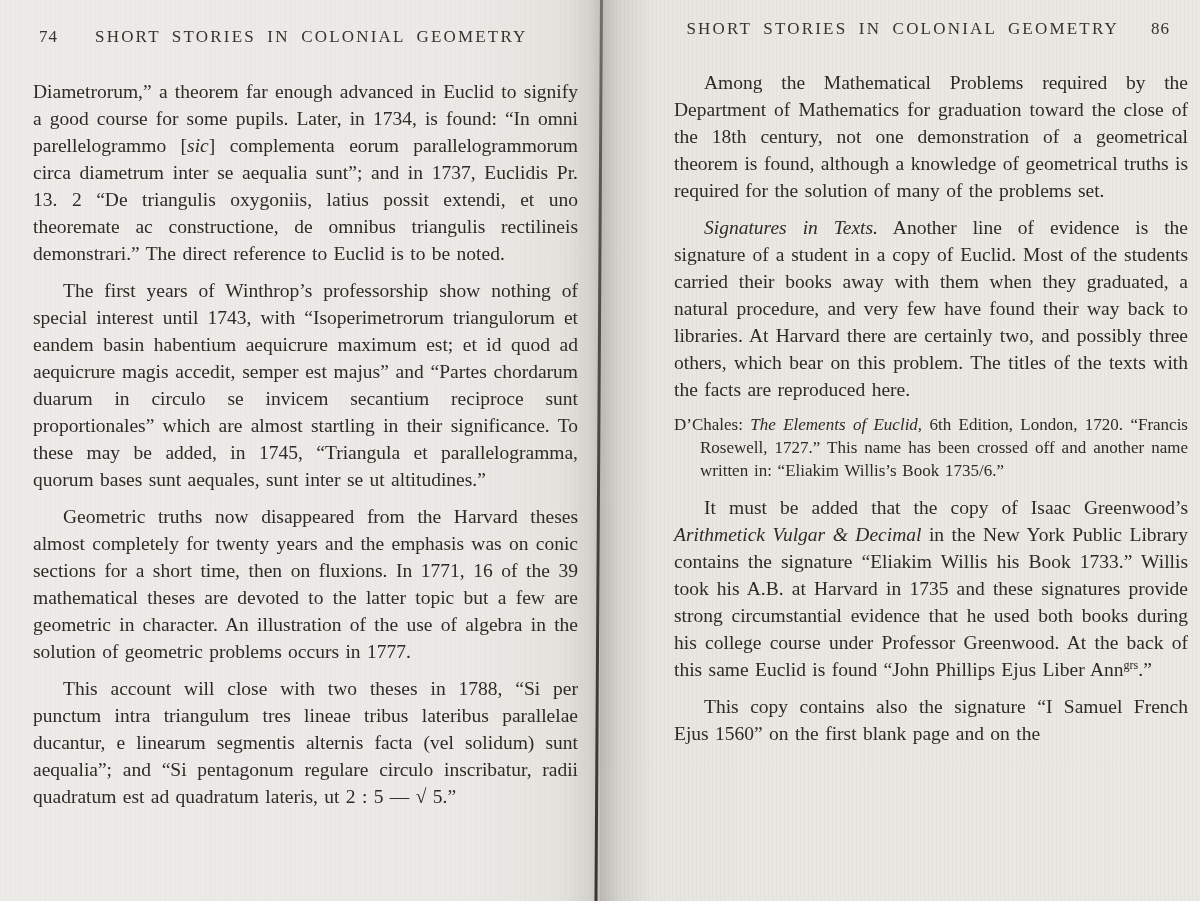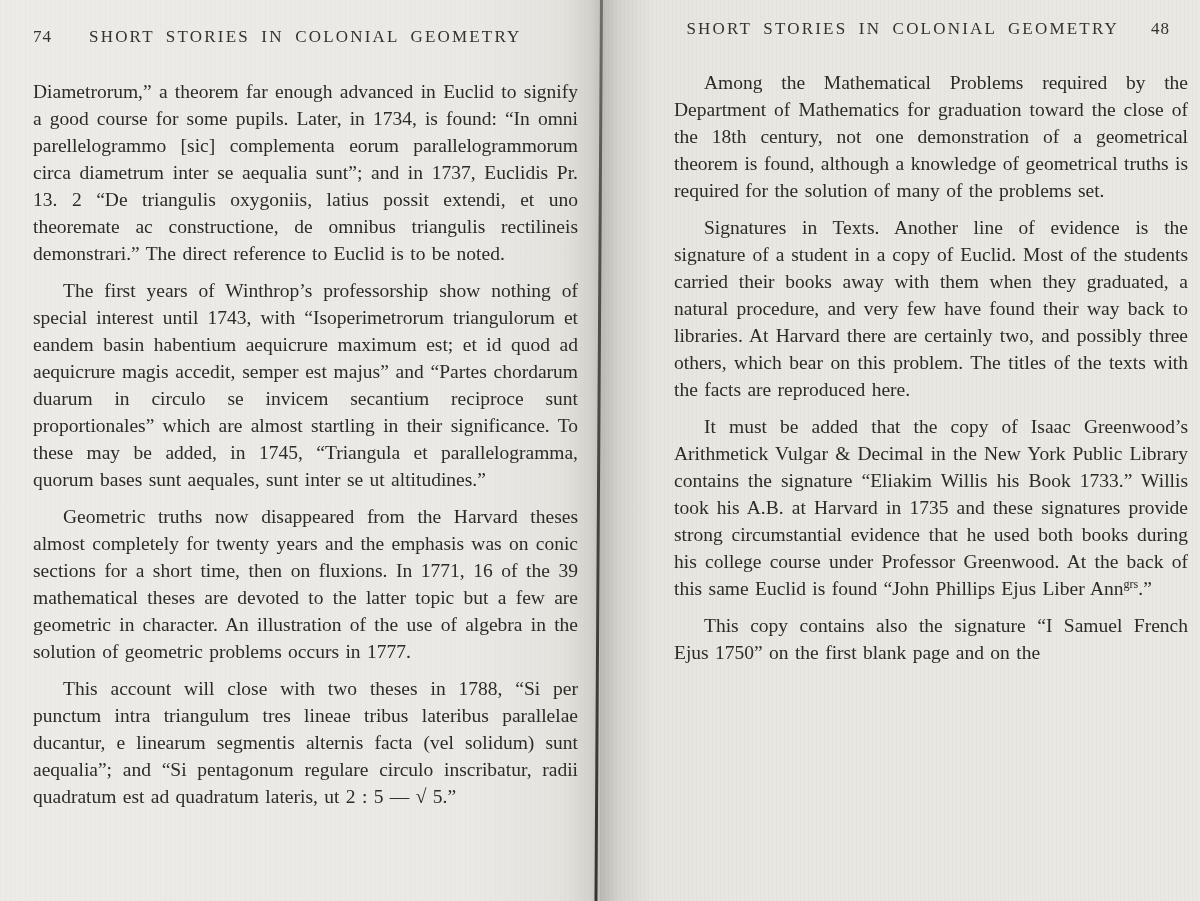--- a/index.html
+++ b/index.html
@@ -47,40 +47,40 @@
     transform-origin: top left;
     border-radius: 2px;
     pointer-events: none;
   }
   .running-head {
     position: absolute;
     display: flex; align-items: baseline;
     font-size: 17px; letter-spacing: 2.2px; word-spacing: 5px;
     color: #34322d;
   }
-  .page-left .running-head { left: 33px; top: 27px; gap: 37px; }
+  .page-left .running-head { left: 39px; top: 27px; gap: 37px; }
   .page-right .running-head { left: 74px; top: 19px; width: 514px; justify-content: flex-end; gap: 32px; padding-right: 18px; box-sizing: border-box; }
   .running-head .page-num { letter-spacing: 1px; }
   .page-body {
     position: absolute;
     font-size: 19.5px; line-height: 27px;
     text-align: justify;
     word-spacing: 1.5px;
     color: #2d2b26;
   }
   .page-left .page-body { left: 33px; top: 78px; width: 545px; }
   .page-right .page-body { left: 74px; top: 55px; width: 514px; margin-top: 14px; }
   .page-body p { margin: 0 0 10px 0; }
   .page-body p.indent { text-indent: 30px; }
   .page-body p.small {
     font-size: 17px; line-height: 23px;
     padding-left: 26px; text-indent: -26px;
     margin: 3px 0 12px 0;
   }
-  .italic { }
+  .italic { font-style: italic; }
   sup.sup { font-size: 0.62em; line-height: 0; }
 </style>
 </head>
 <body>
 
 <div class="book-spread">
 
   <div class="page page-left">
     <div class="running-head">
       <span class="page-num">74</span>
@@ -90,26 +90,27 @@
         <p class=""><span class="">Diametrorum,” a theorem far enough advanced in Euclid to signify a good course for some pupils.  Later, in 1734, is found: “In omni parellelogrammo [</span><span class="italic">sic</span><span class="">] complementa eorum parallelogrammorum circa diametrum inter se aequalia sunt”; and in 1737, Euclidis Pr. 13. 2 “De triangulis oxygoniis, latius possit extendi, et uno theoremate ac constructione, de omnibus triangulis rectilineis demonstrari.”  The direct reference to Euclid is to be noted.</span></p>
         <p class="indent"><span class="">The first years of Winthrop’s professorship show nothing of special interest until 1743, with “Isoperimetrorum triangulorum et eandem basin habentium aequicrure maximum est; et id quod ad aequicrure magis accedit, semper est majus” and “Partes chordarum duarum in circulo se invicem secantium reciproce sunt proportionales” which are almost startling in their significance.  To these may be added, in 1745, “Triangula et parallelogramma, quorum bases sunt aequales, sunt inter se ut altitudines.”</span></p>
         <p class="indent"><span class="">Geometric truths now disappeared from the Harvard theses almost completely for twenty years and the emphasis was on conic sections for a short time, then on fluxions.  In 1771, 16 of the 39 mathematical theses are devoted to the latter topic but a few are geometric in character.  An illustration of the use of algebra in the solution of geometric problems occurs in 1777.</span></p>
         <p class="indent"><span class="">This account will close with two theses in 1788, “Si per punctum intra triangulum tres lineae tribus lateribus parallelae ducantur, e linearum segmentis alternis facta (vel solidum) sunt aequalia”; and “Si pentagonum regulare circulo inscribatur, radii quadratum est ad quadratum lateris, ut 2 : 5 — √ 5.”</span></p>
       </div>
   </div>
 
   <div class="page page-right">
     <div class="running-head">
       <span class="title">SHORT STORIES IN COLONIAL GEOMETRY</span>
-      <span class="page-num">48</span>
+      <span class="page-num">86</span>
     </div>
     <div class="page-body">
         <p class="indent"><span class="">Among the Mathematical Problems required by the Department of Mathematics for graduation toward the close of the 18th century, not one demonstration of a geometrical theorem is found, although a knowledge of geometrical truths is required for the solution of many of the problems set.</span></p>
         <p class="indent"><span class="italic">Signatures in Texts.</span><span class="">  Another line of evidence is the signature of a student in a copy of Euclid.  Most of the students carried their books away with them when they graduated, a natural procedure, and very few have found their way back to libraries.  At Harvard there are certainly two, and possibly three others, which bear on this problem.  The titles of the texts with the facts are reproduced here.</span></p>
+        <p class=" small"><span class="">D’Chales: </span><span class="italic">The Elements of Euclid,</span><span class=""> 6th Edition, London, 1720. “Francis Rosewell, 1727.”  This name has been crossed off and another name written in: “Eliakim Willis’s Book 1735/6.”</span></p>
         <p class="indent"><span class="">It must be added that the copy of Isaac Greenwood’s </span><span class="italic">Arithmetick Vulgar &amp; Decimal</span><span class=""> in the New York Public Library contains the signature “Eliakim Willis his Book 1733.”  Willis took his A.B. at Harvard in 1735 and these signatures provide strong circumstantial evidence that he used both books during his college course under Professor Greenwood.  At the back of this same Euclid is found “John Phillips Ejus Liber Ann</span><sup class=" sup">grs</sup><span class="">.”</span></p>
-        <p class="indent"><span class="">This copy contains also the signature “I Samuel French Ejus 1750” on the first blank page and on the</span></p>
+        <p class="indent"><span class="">This copy contains also the signature “I Samuel French Ejus 1560” on the first blank page and on the</span></p>
       </div>
   </div>
 
   <div class="gutter-shadow"></div>
   <div class="gutter-line"></div>
 
 </div>
 
 </body></html>

